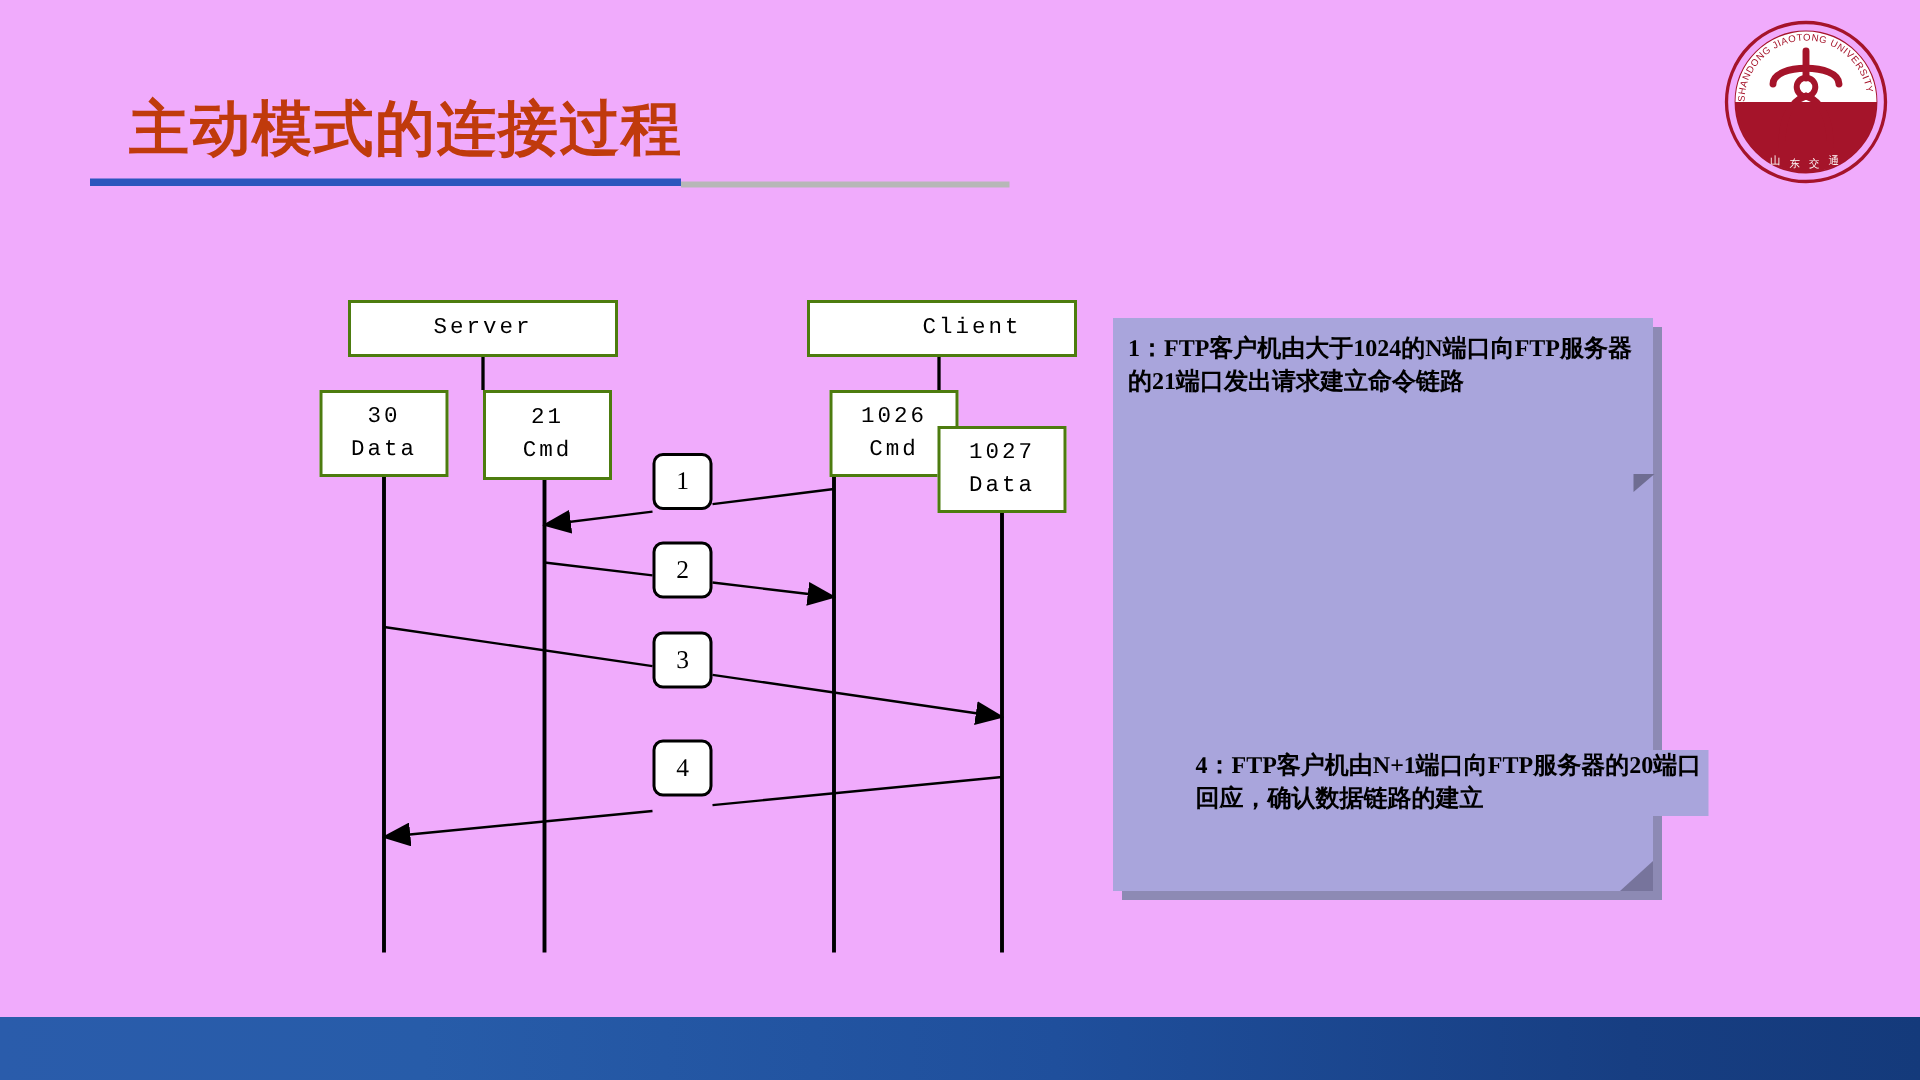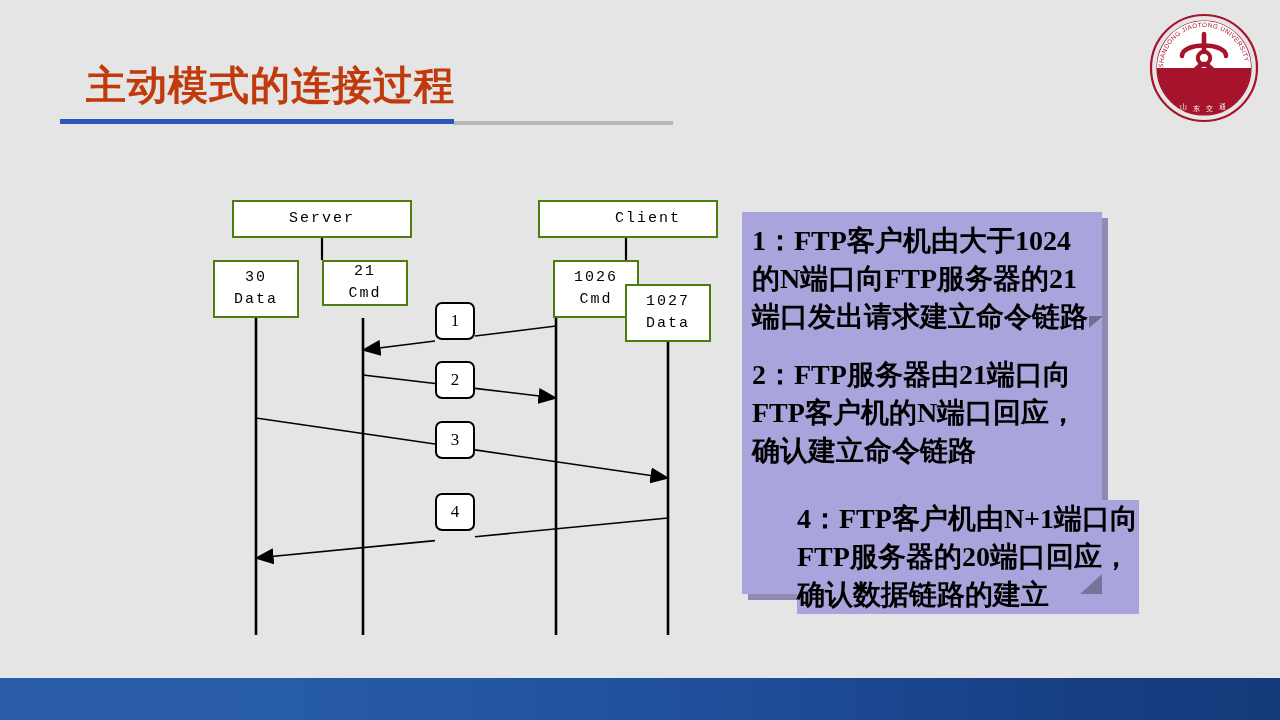--- a/index.html
+++ b/index.html
@@ -4,21 +4,21 @@
 <style>
   html, body {
     margin: 0;
     padding: 0;
     background: #ffffff;
   }
   #slide {
     position: relative;
     width: 1280px;
     height: 720px;
-    background: #e5e5e5;
+    background: #f0abfc;
     overflow: hidden;
     font-family: "Liberation Sans", sans-serif;
   }
 
   
   #title {
     position: absolute;
     left: 86px;
     top: 58px;
     font-size: 40px;
@@ -111,21 +111,21 @@
     width: 360px;
     height: 382px;
     background: #8d8ab4;
     z-index: 0;
   }
   .ctext {
     position: absolute;
     left: 10px;
     width: 342px;
     font-family: "Liberation Serif", "DejaVu Serif", serif;
-    font-size: 28px;
+    font-size: 16px;
     font-weight: bold;
     color: #000000;
     line-height: 1.36;
     letter-spacing: 0px;
   }
   #note-block-1 { top: 10px;  }
   #note-block-2 { top: 144px; }
   #note-block-3 { top: 212px; background: #a9a5dc; }
   #note-block-4 { top: 288px; background: #a9a5dc; margin-left: 45px; }
 
@@ -244,21 +244,21 @@
     </div>
     <div class="dnode" style="left:338px; top:10px; width:180px; height:38px;padding-left:40px;">
       <span>Client</span>
     </div>
 
     
     <div class="dnode" style="left:13px; top:70px; width:86px; height:58px;">
       <span>30</span>
       <span>Data</span>
     </div>
-    <div class="dnode" style="left:122px; top:70px; width:86px; height:46px;">
+    <div class="dnode" style="left:122px; top:70px; width:86px; height:60px;">
       <span>21</span>
       <span>Cmd</span>
     </div>
     <div class="dnode" style="left:317px; top:70px; width:86px; height:58px;margin-left:36px;">
       <span>1026</span>
       <span>Cmd</span>
     </div>
     <div class="dnode" style="left:425px; top:70px; width:86px; height:58px;margin-top:24px;">
       <span>1027</span>
       <span>Data</span>
@@ -275,21 +275,20 @@
       <span>3</span>
     </div>
     <div class="seqbox" style="left:235px; top:303px;">
       <span>4</span>
     </div>
   </div>
 
   <div id="callout-shadow"></div>
   <div id="callout">
     <div class="ctext" id="note-block-1">1：FTP客户机由大于1024的N端口向FTP服务器的21端口发出请求建立命令链路</div>
-    <div class="ctext" id="note-block-2">2：FTP服务器由21端口向FTP客户机的N端口回应，确认建立命令链路</div>
     <div class="ctext" id="note-block-4">4：FTP客户机由N+1端口向FTP服务器的20端口回应，确认数据链路的建立</div>
     <div class="fold-top"></div>
     <div class="fold-bottom"></div>
   </div>
 
   <div id="footer"></div>
 
 </div>
 
 </body></html>

